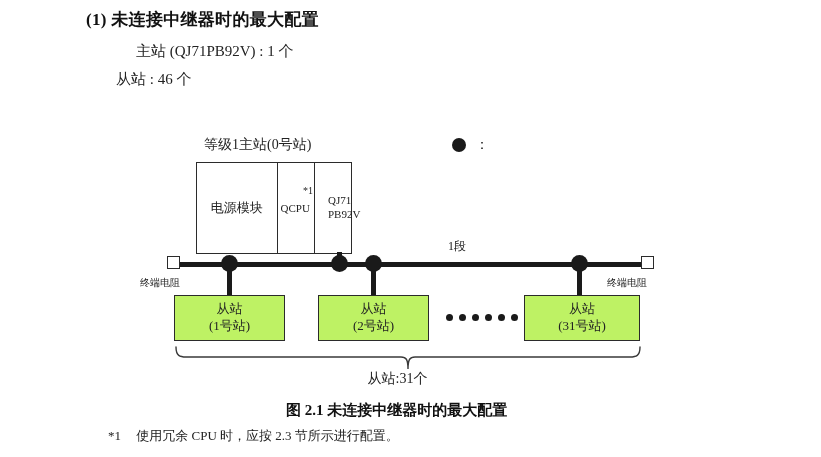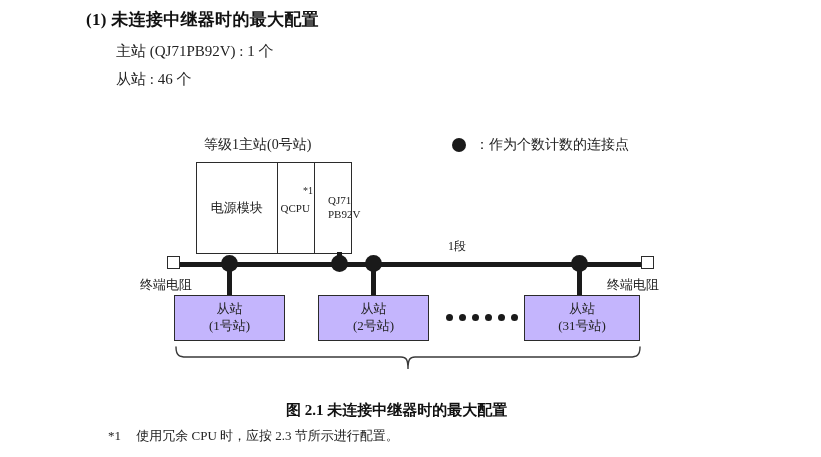--- a/index.html
+++ b/index.html
@@ -33,21 +33,21 @@
     white-space: nowrap;
     color: #111111;
   }
   .subline {
     position: absolute;
     left: 116px;
     font-size: 15px;
     white-space: nowrap;
     color: #222222;
   }
-  .subline-1 { top: 42px; }
+  .subline-1 { top: 42px; margin-left: 20px; }
   .subline-2 { top: 70px; }
 
   
   .legend {
     position: absolute;
     left: 452px;
     top: 136px;
     display: flex;
     align-items: center;
     white-space: nowrap;
@@ -149,21 +149,21 @@
     height: 13px;
     border: 1.4px solid #2b2b2b;
     background: #ffffff;
     box-sizing: border-box;
   }
   .terminator-left { left: 167px; }
   .terminator-right { left: 641px; }
   .term-label {
     position: absolute;
     top: 276px;
-    font-size: 13px;
+    font-size: 10px;
     white-space: nowrap;
     color: #222222;
   }
   .term-label-left { left: 140px; }
   .term-label-right { left: 607px; }
 
   .bus-dot {
     position: absolute;
     top: 255px;
     width: 17px;
@@ -197,21 +197,21 @@
   .drop-s2 { left: 371px; }
   .drop-s3 { left: 577px; }
 
   
   .slave-box {
     position: absolute;
     top: 295px;
     height: 46px;
     border: 1.3px solid #2b2b2b;
     box-sizing: border-box;
-    background: #c4b5fd;
+    background: #bef264;
     display: flex;
     flex-direction: column;
     align-items: center;
     justify-content: center;
     font-size: 13px;
     line-height: 1.3;
     color: #222222;
   }
   .slave-1 { left: 174px; width: 111px; }
   .slave-2 { left: 318px; width: 111px; }
@@ -282,21 +282,20 @@
   <div class="heading">
     <span>(1)</span>
     <span>未连接中继器时的最大配置</span>
   </div>
   <div class="subline subline-1">主站 (QJ71PB92V) : 1 个</div>
   <div class="subline subline-2">从站 : 46 个</div>
 
   <div class="legend">
     <span class="legend-dot"></span>
     <span class="legend-text">：</span>
-    <span class="legend-text">作为个数计数的连接点</span>
   </div>
 
   <div class="master-label">等级1主站(0号站)</div>
 
   <div class="rack">
     <div class="rack-cell cell-power">
       <span>电源模块</span>
     </div>
     <div class="rack-cell cell-cpu">
       <span>QCPU</span>
@@ -349,20 +348,23 @@
       <span></span>
       <span></span>
       <span></span>
     </div>
 
   <div class="brace-wrap">
     <svg width="476" height="24" viewBox="0 0 476 24" aria-hidden="true">
       <path d="M6,1 C6,10 10,11 16,11 L231,11 C236,11 238,13 238,23 C238,13 240,11 245,11 L460,11 C466,11 470,10 470,1" fill="none" stroke="#3a3a3a" stroke-width="1.4" stroke-linecap="round"></path>
     </svg>
   </div>
+  <div class="brace-label">
+    <span>从站:31个</span>
+  </div>
 
   <div class="caption">
     <span>图 2.1  未连接中继器时的最大配置</span>
   </div>
 
   <div class="footnote">
     <span class="fn-mark">*1</span>
     <span>使用冗余 CPU 时，应按 2.3 节所示进行配置。</span>
   </div>
 

